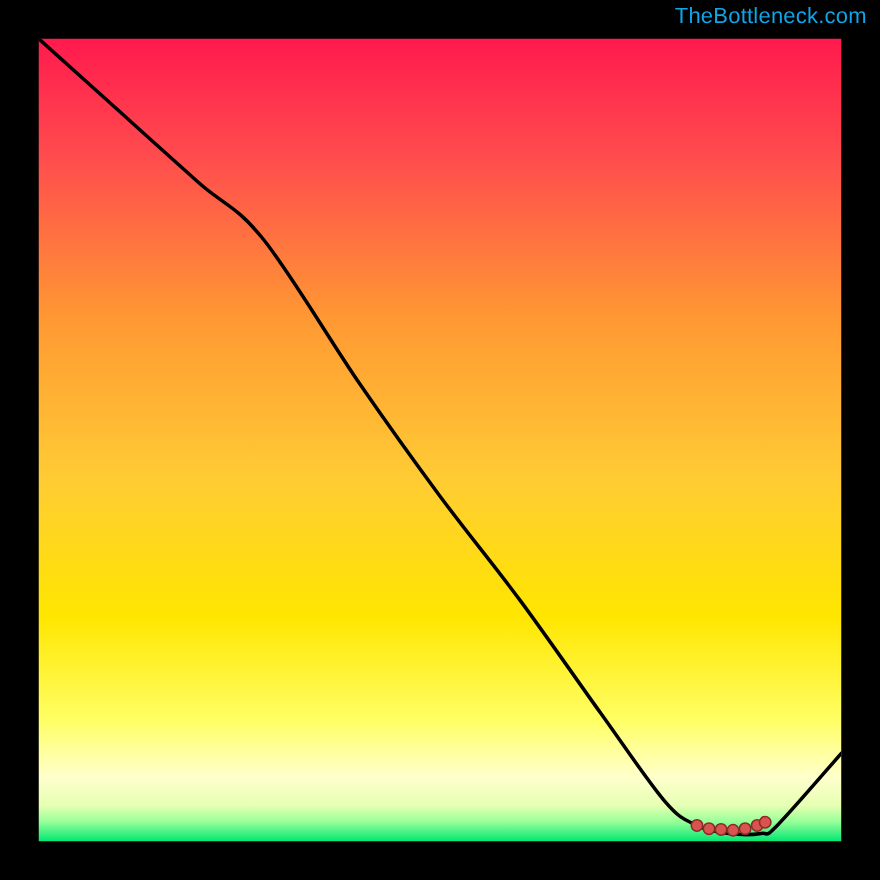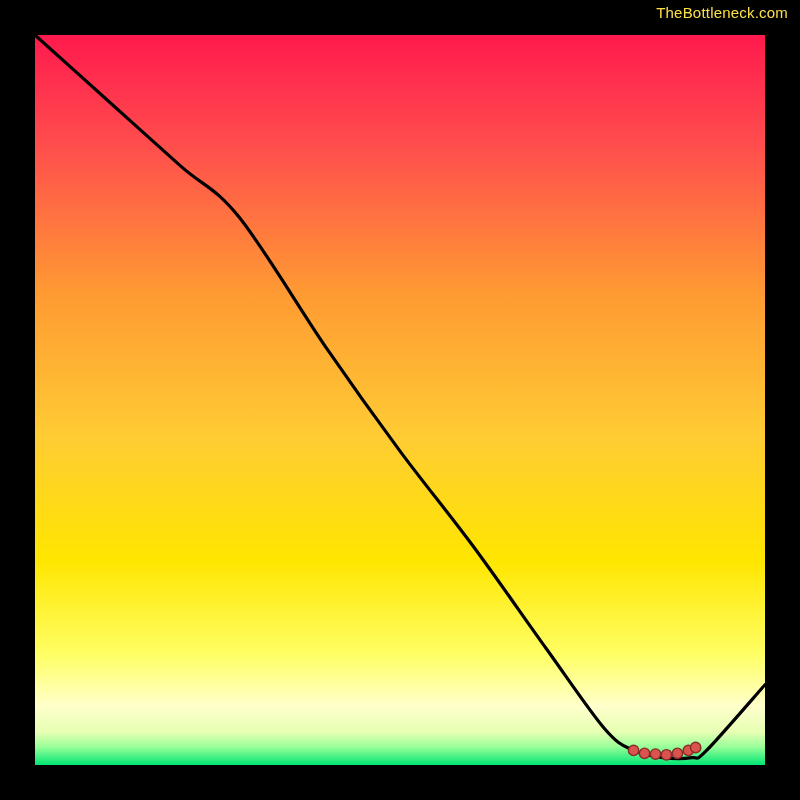--- a/index.html
+++ b/index.html
@@ -1,17 +1,17 @@
 <!DOCTYPE html>
 <html><head>
 <meta charset="utf-8">
 <style>
   html,body{margin:0;padding:0;width:800px;height:800px;background:#000;overflow:hidden;font-family:Arial,Helvetica,sans-serif}
   .wrap{position:relative;width:800px;height:800px}
-  .attrib{position:absolute;top:4px;right:12px;color:#fde047;font-size:15px;font-weight:400;letter-spacing:.2px}
+  .attrib{position:absolute;top:4px;right:12px;color:#0ea5e9;font-size:20px;font-weight:400;letter-spacing:.2px}
   .plot{position:absolute;left:35px;top:35px;width:730px;height:730px}
   .curve{position:absolute;left:35px;top:35px;width:730px;height:730px;pointer-events:none}
   .dots{position:absolute;left:35px;top:35px;width:730px;height:730px;pointer-events:none}
 </style>
 </head>
 <body>
 
 <div class="wrap">
   <div class="attrib">TheBottleneck.com</div>
 

